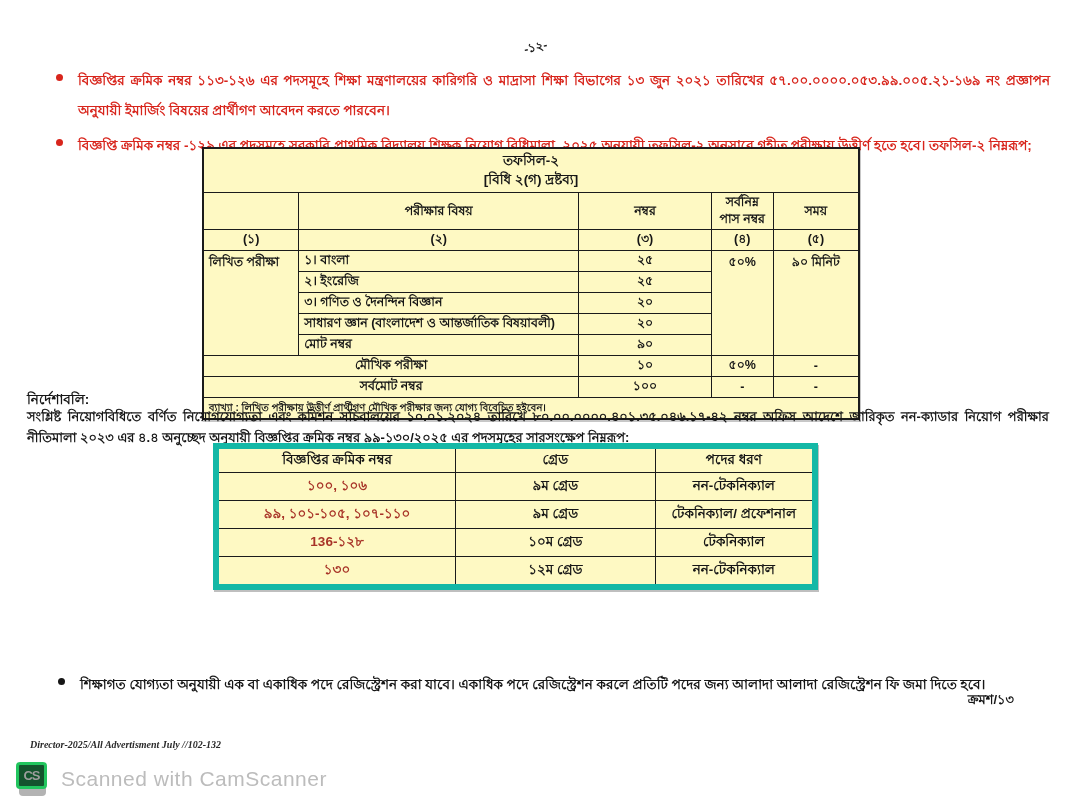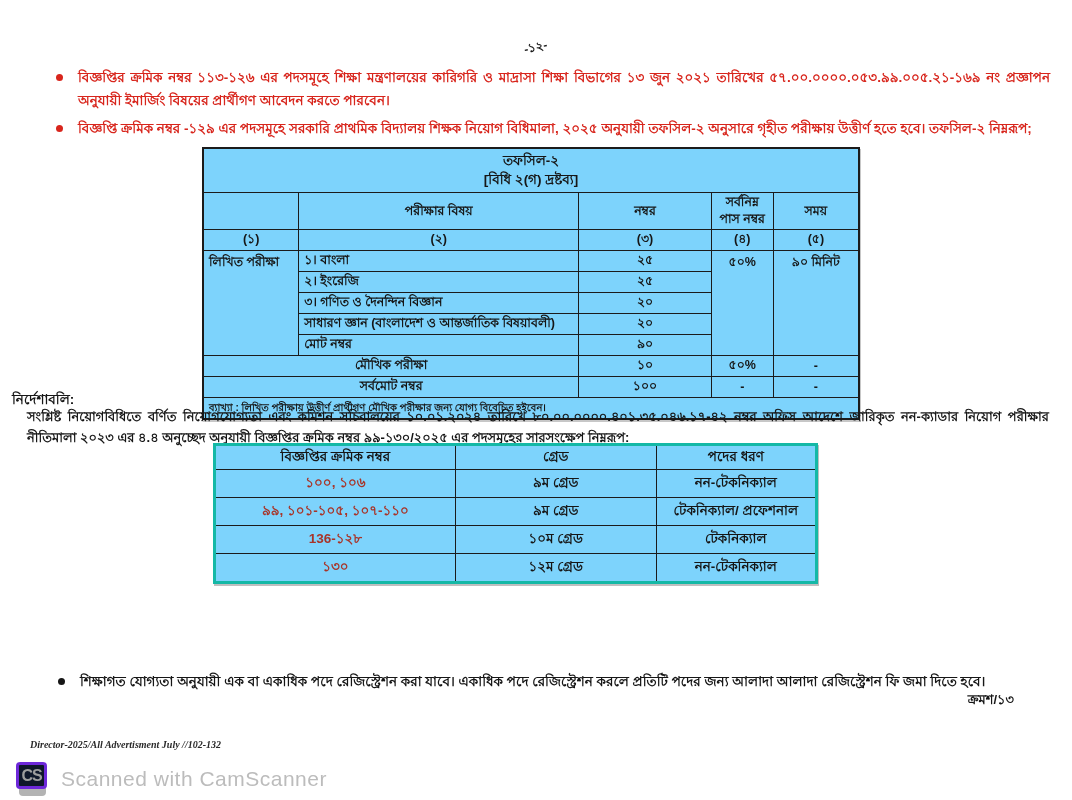--- a/index.html
+++ b/index.html
@@ -7,62 +7,62 @@
     width:1072px;height:800px;background:#ffffff;position:relative;overflow:hidden;
     font-family:"Liberation Sans","DejaVu Sans",sans-serif;color:#161616;
   }
   .page-number{position:absolute;top:38px;left:0;width:100%;text-align:center;
     font-size:12px;font-weight:600;}
   .page-number span{display:inline-block;transform:rotate(-12deg);}
 
   
   .red-notes{position:absolute;top:66px;left:50px;width:1000px;}
   .note{position:relative;padding-left:28px;font-weight:700;font-size:13.5px;
-    line-height:23px;text-align:justify;margin-bottom:5px;color:#d8251c;}
+    line-height:30px;text-align:justify;margin-bottom:5px;color:#d8251c;}
   .note .dot{position:absolute;left:6px;top:8px;width:7px;height:7px;border-radius:50%;background:#d8251c;}
   .note.black{color:#161616;margin-top:6px;}
   .note.black .dot{background:#161616;}
 
   
-  table{border-collapse:collapse;background:#7dd3fc;padding-left:12px;}
+  table{border-collapse:collapse;background:#fef9c3;padding-left:12px;}
   .t1{position:absolute;left:202px;top:147px;width:658px;font-size:12.5px;
     border:2px solid #1b1b1b;box-shadow:1px 2px 0 rgba(0,0,0,.22);}
   .t1 td{border:1px solid #1b1b1b;padding:0 5px;height:18px;font-weight:600;}
   .t1 .title-cell{padding:2px 0 3px;}
   .t1 .title-cell div{text-align:center;font-weight:700;font-size:13.5px;line-height:19px;}
   .t1 .head td{font-weight:700;text-align:center;height:36px;line-height:17px;}
   .t1 .nums td{font-weight:700;text-align:center;height:17px;}
   .t1 .c{text-align:center;}
   .t1 .va-top{vertical-align:top;padding-top:2px;border-radius:26px;}
   .t1 .note-row td{font-weight:700;text-align:left;height:20px;font-size:10px;}
 
   
-  .instr-head{position:absolute;top:389px;left:12px;font-size:13.5px;font-weight:700;}
+  .instr-head{position:absolute;top:389px;left:27px;font-size:13.5px;font-weight:700;}
   .instr-par{position:absolute;top:406px;left:27px;width:1022px;font-size:13px;
     font-weight:600;line-height:21px;text-align:justify;}
 
   
   .t2{position:absolute;left:213px;top:443px;width:605px;font-size:13.5px;
-    border:3px solid #14b8a6;box-shadow:1px 2px 0 rgba(0,0,0,.25);}
+    border:6px solid #14b8a6;box-shadow:1px 2px 0 rgba(0,0,0,.25);}
   .t2 td{border:1px solid #1b1b1b;text-align:center;font-weight:600;height:27px;padding:0 6px;}
   .t2 .head td{font-weight:700;height:21px;}
   .t2 .serial{color:#a83428;}
 
   .continuation{position:absolute;top:690px;right:58px;font-size:13px;font-weight:600;}
   .footer-ref{position:absolute;top:739px;left:30px;
     font-family:"Liberation Serif","DejaVu Serif",serif;
     font-style:italic;font-weight:700;font-size:10px;color:#2a2a2a;}
 
   
   .cs-wrap{position:absolute;left:16px;top:762px;display:flex;align-items:center;gap:11px;}
   .cs-logo{position:relative;width:34px;height:34px;}
   .cs-flap{position:absolute;left:3px;bottom:0;width:27px;height:13px;background:#b3b3b3;border-radius:4px;}
-  .cs-badge{position:absolute;top:0;left:0;width:25px;height:21px;background:#0f172a;
-    border:3px solid #6d28d9;border-radius:4px;display:flex;align-items:center;justify-content:center;
-    font-size:16px;font-weight:700;color:#9d9d9d;letter-spacing:-1px;}
+  .cs-badge{position:absolute;top:0;left:0;width:25px;height:21px;background:#14532d;
+    border:3px solid #22c55e;border-radius:4px;display:flex;align-items:center;justify-content:center;
+    font-size:13px;font-weight:700;color:#9d9d9d;letter-spacing:-1px;}
   .cs-text{font-size:21px;color:#bcbcbc;letter-spacing:.5px;}
   .bottom-notes{position:absolute;top:664px;left:52px;width:992px;}
 </style>
 </head>
 <body>
 
 <div class="page-number">
   <span>-১২-</span>
 </div>
 

